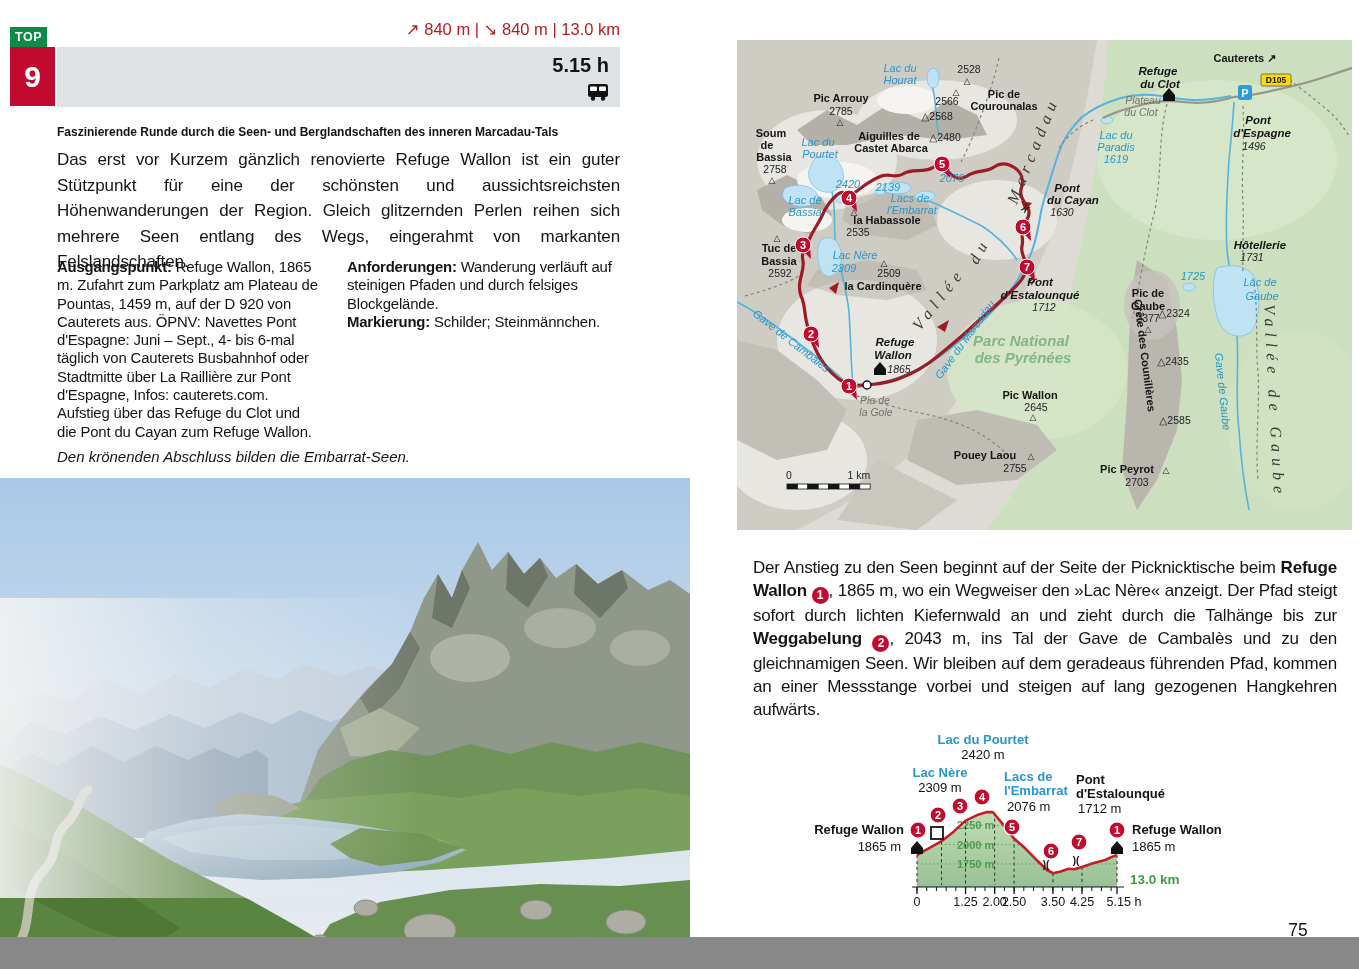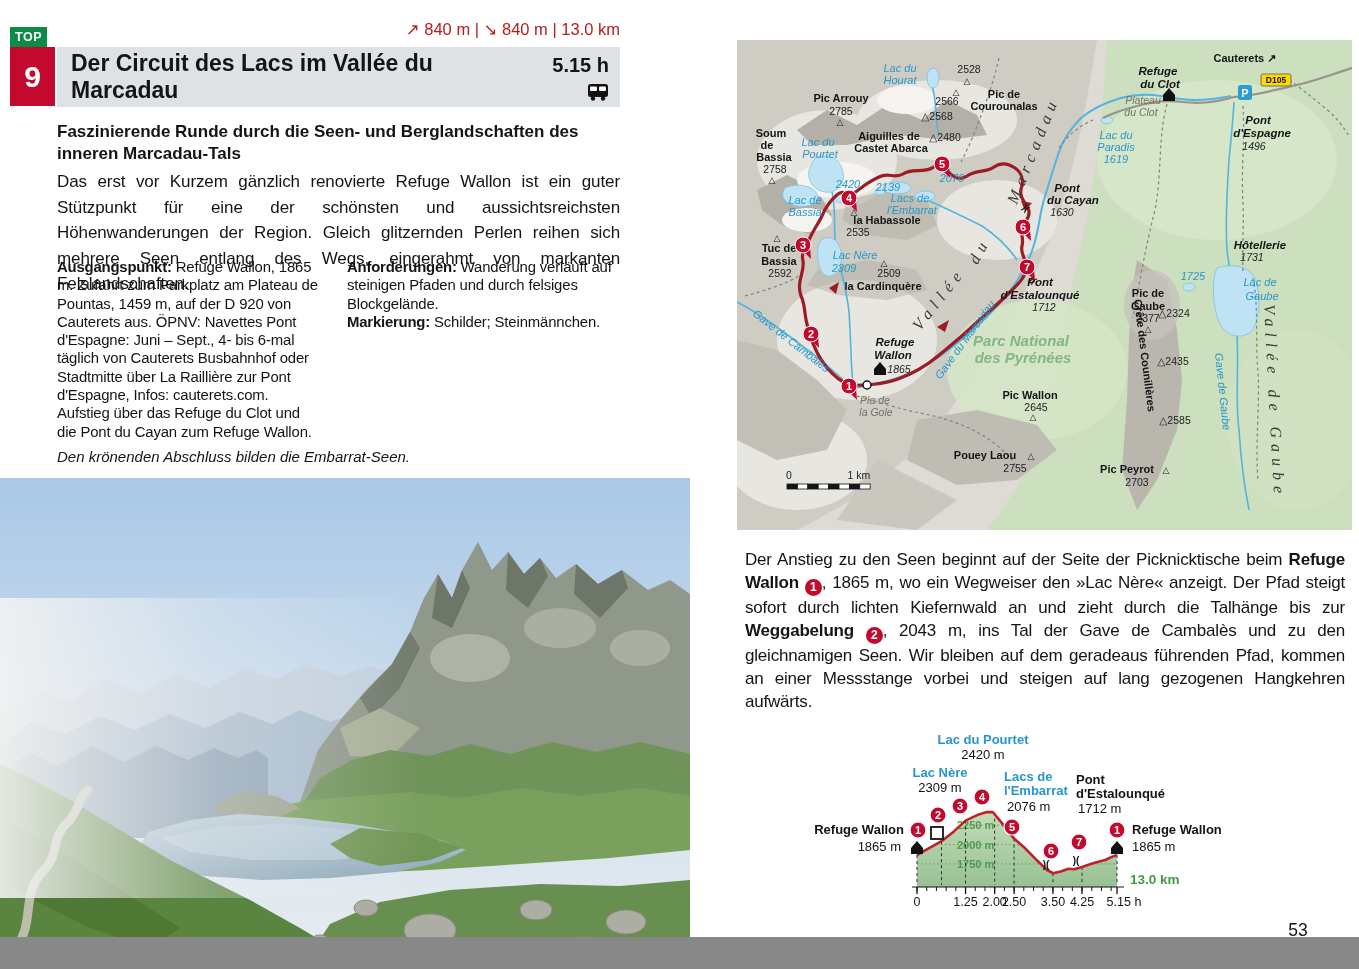--- a/index.html
+++ b/index.html
@@ -11,21 +11,21 @@
     font-size:12.5px;font-weight:bold;display:flex;align-items:center;justify-content:center;letter-spacing:.5px;}
   #tour-number{left:10px;top:47px;width:45px;height:59px;background:#c20a2e;color:#fff;
     font-size:30px;font-weight:bold;display:flex;align-items:center;justify-content:center;}
   #stats-line{left:300px;top:20px;width:320px;text-align:right;font-size:16.5px;color:#b91c1c;}
   #title-bar{left:57px;top:47px;width:563px;height:60px;background:#dfe2e4;}
   #page-title{position:absolute;left:14px;top:3px;width:440px;font-size:23px;font-weight:bold;line-height:27px;}
   #duration{position:absolute;right:11px;top:7px;font-size:20px;font-weight:bold;}
   #bus-icon{position:absolute;right:11px;top:36px;width:22px;height:18px;}
   
   #intro{left:57px;top:121px;width:563px;}
-  #intro-heading{font-size:17px;font-weight:bold;line-height:22px;margin:0 0 4px 0;}
+  #intro-heading{font-size:12px;font-weight:bold;line-height:22px;margin:0 0 4px 0;}
   #intro-lead{font-size:17px;line-height:25.5px;margin:0;text-align:justify;letter-spacing:-.1px;}
   
   #info-cols{left:57px;top:258px;width:563px;display:flex;gap:24px;}
   #info-left{width:266px;} #info-right{width:273px;}
   .info-p{margin:0;font-size:14.9px;line-height:18.3px;letter-spacing:-.15px;}
   .info-p b{letter-spacing:-.2px;}
   
   #photo-caption{left:57px;top:448px;width:563px;font-size:15px;font-style:italic;}
   #photo{left:0;top:478px;width:690px;height:491px;}
   
@@ -38,21 +38,21 @@
   .m-tri{fill:#222;font-size:9px;text-anchor:middle;}
   .m-water{fill:#2796cb;font-style:italic;font-size:11px;text-anchor:middle;}
   .m-gray{fill:#75726b;font-style:italic;font-size:10.5px;text-anchor:middle;}
   .m-park{fill:#82b684;font-style:italic;font-weight:bold;font-size:15px;text-anchor:middle;}
   .m-big{fill:#3c3a35;font-style:italic;font-size:16px;letter-spacing:6px;text-anchor:middle;
          font-family:"Liberation Serif",serif;}
   .m-wpnum{fill:#fff;font-weight:bold;font-size:11px;text-anchor:middle;}
   
   #body-text{left:737px;top:540px;width:616px;font-size:17px;line-height:23.2px;
              text-align:justify;letter-spacing:-.2px;}
-  #body-text p{margin:8px;}
+  #body-text p{margin:16px;}
   .wp-badge{display:inline-flex;width:17px;height:17px;border-radius:50%;background:#c20a2e;color:#fff;
     font-weight:bold;font-size:12px;align-items:center;justify-content:center;vertical-align:-2.5px;}
   
   #profile{left:790px;top:727px;width:460px;height:200px;}
   .p-blue{fill:#2796cb;font-weight:bold;font-size:13px;}
   .p-blk{fill:#141414;font-size:13px;}
   .p-blkb{fill:#141414;font-weight:bold;font-size:13px;}
   .p-grid{fill:#4f9b52;font-weight:bold;font-size:11px;}
   .p-tick{fill:#141414;font-size:12.5px;text-anchor:middle;}
   .p-km{fill:#3f9c44;font-weight:bold;font-size:13.5px;}
@@ -62,21 +62,20 @@
 </style>
 </head>
 <body>
 
 <div id="page">
 
   <div class="abs" id="top-badge">TOP</div>
   <div class="abs" id="tour-number">9</div>
   <div class="abs" id="stats-line">↗ 840 m | ↘ 840 m | 13.0 km</div>
   <div class="abs" id="title-bar">
-    <div id="page-title">Der Circuit des Lacs im Vallée du Marcadau</div>
     <div id="duration">5.15 h</div>
     <svg id="bus-icon" viewBox="0 0 22 18">
       <rect x="1" y="1" width="20" height="13" rx="2.5" fill="#111"></rect>
       <rect x="3" y="3.5" width="7" height="4.5" rx="1" fill="#fff"></rect>
       <rect x="12" y="3.5" width="7" height="4.5" rx="1" fill="#fff"></rect>
       <circle cx="6" cy="15.5" r="2.2" fill="#111"></circle>
       <circle cx="16" cy="15.5" r="2.2" fill="#111"></circle>
     </svg>
   </div>
 
@@ -503,14 +502,14 @@
           <circle cx="289" cy="115" r="8" fill="#c20a2e" stroke="#fff" stroke-width="1.2"></circle>
           <text x="289" y="118.7" class="p-wpnum">7</text>
         </g>
         <g>
           <circle cx="327" cy="103" r="8" fill="#c20a2e" stroke="#fff" stroke-width="1.2"></circle>
           <text x="327" y="106.7" class="p-wpnum">1</text>
         </g>
       </g>
   </svg>
 
-  <div class="abs" id="page-number">53</div>
+  <div class="abs" id="page-number">75</div>
 </div>
 
 </body></html>

